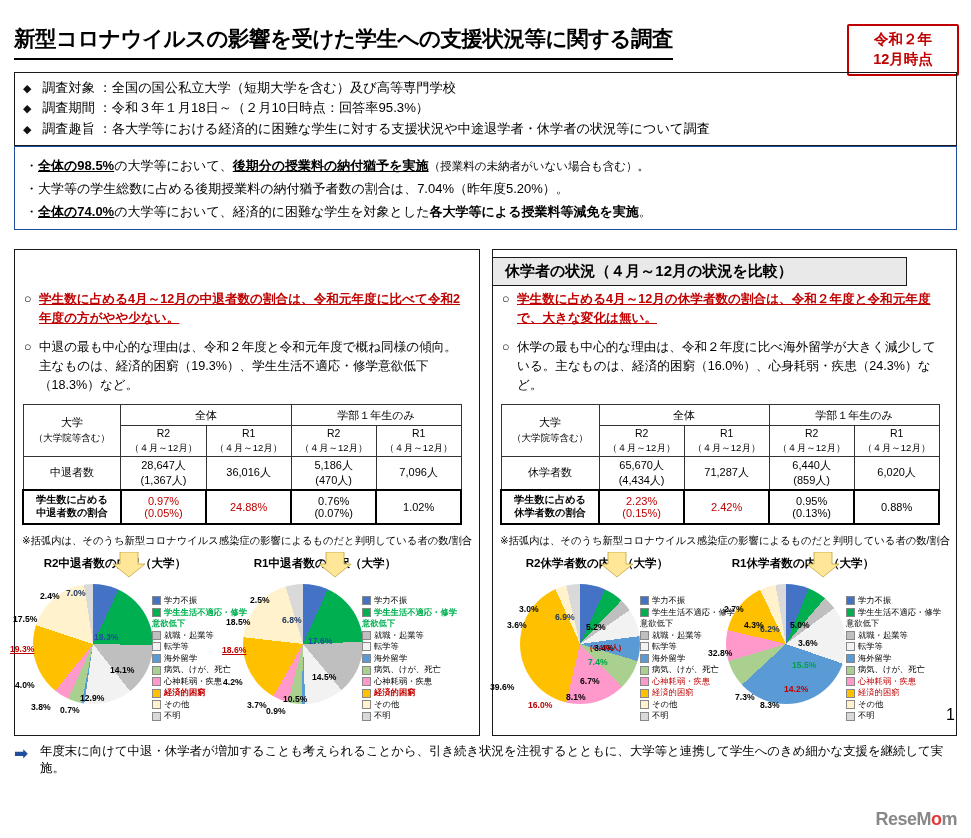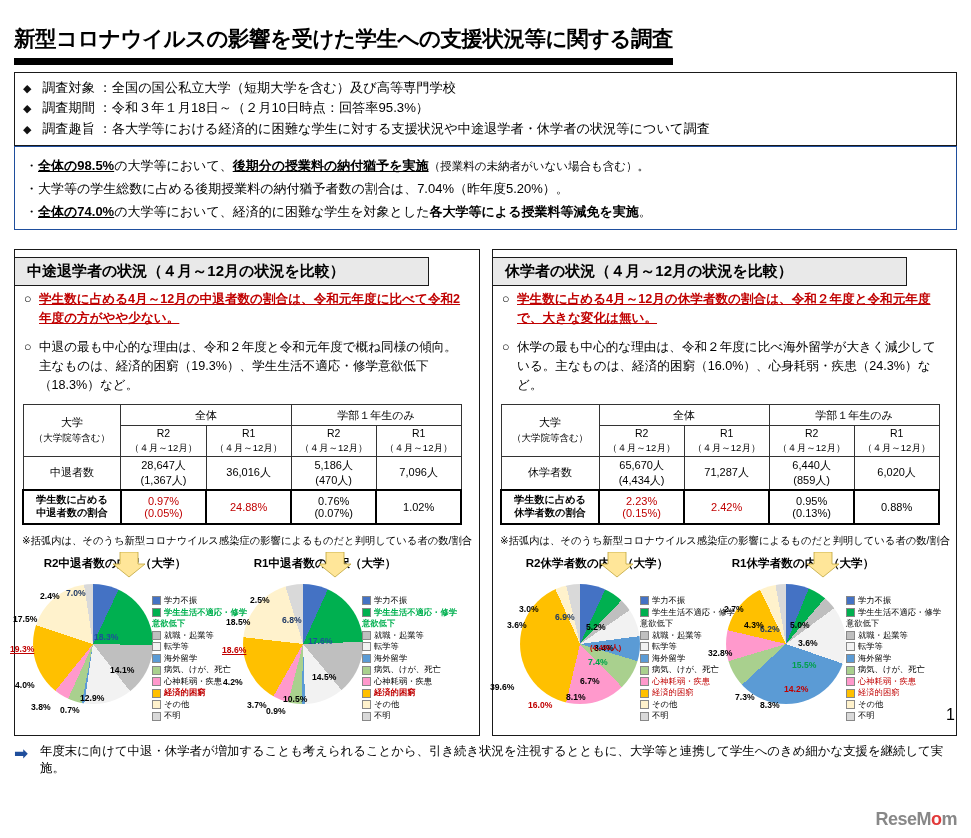--- a/index.html
+++ b/index.html
@@ -7,21 +7,21 @@
     width:971px;height:838px;background:#ffffff;
     font-family:"Liberation Sans","DejaVu Sans",sans-serif;
     color:#000;overflow:hidden;position:relative;
   }
   .page{position:absolute;left:0;top:0;width:971px;height:838px;}
 
   
   .title-wrap{position:absolute;left:14px;top:24px;width:800px;}
   .main-title{
     font-size:21.5px;font-weight:bold;letter-spacing:-0.5px;
-    border-bottom:7px solid #000000;padding-bottom:5px;display:inline-block;
+    border-bottom:2px solid #000000;padding-bottom:5px;display:inline-block;
   }
   .date-box{
     position:absolute;right:12px;top:24px;width:108px;
     border:2px solid #c00000;color:#c00000;font-weight:bold;
     font-size:14.5px;text-align:center;line-height:1.35;padding:4px 0 5px;
     border-radius:2px;
   }
 
   
   .bullets{
@@ -85,20 +85,24 @@
   .resemom .dot{color:#e23a3a;}
 </style>
 </head>
 <body>
 
 <div class="page">
 
   <div class="title-wrap">
     <div class="main-title">新型コロナウイルスの影響を受けた学生への支援状況等に関する調査</div>
   </div>
+  <div class="date-box">
+    <div>令和２年</div>
+    <div>12月時点</div>
+  </div>
 
   <div class="bullets">
     <div class="bline">
       <span class="dia">◆</span>
       <span class="lbl">調査対象</span>
       <span>：全国の国公私立大学（短期大学を含む）及び高等専門学校</span>
     </div>
     <div class="bline">
       <span class="dia">◆</span>
       <span class="lbl">調査期間</span>
@@ -119,21 +123,20 @@
       ・<span>大学等の学生総数に占める後期授業料の納付猶予者数の割合は、7.04%（昨年度5.20%）。</span>
     </div>
     <div class="l4">
       ・<span class="b u">全体の74.0%</span><span>の大学等において、経済的に困難な学生を対象とした</span><span class="b">各大学等による授業料等減免を実施</span><span>。</span>
     </div>
   </div>
 
   <div class="panel" id="panel-left"></div>
   <div class="panel" id="panel-right"></div>
 
-  <div class="sec-head" id="sec-left">中途退学者の状況（４月～12月の状況を比較）</div>
   <div class="sec-head" id="sec-right">休学者の状況（４月～12月の状況を比較）</div>
 
   <div class="circ-item" style="left:24px;top:290px;width:440px;">
     <span class="mark">○</span>
     <span class="txt hl">学生数に占める4月～12月の中退者数の割合は、令和元年度に比べて令和2年度の方がやや少ない。</span>
   </div>
   <div class="circ-item" style="left:24px;top:338px;width:440px;">
     <span class="mark">○</span>
     <span class="txt">中退の最も中心的な理由は、令和２年度と令和元年度で概ね同様の傾向。主なものは、経済的困窮（19.3%）、学生生活不適応・修学意欲低下（18.3%）など。</span>
   </div>

